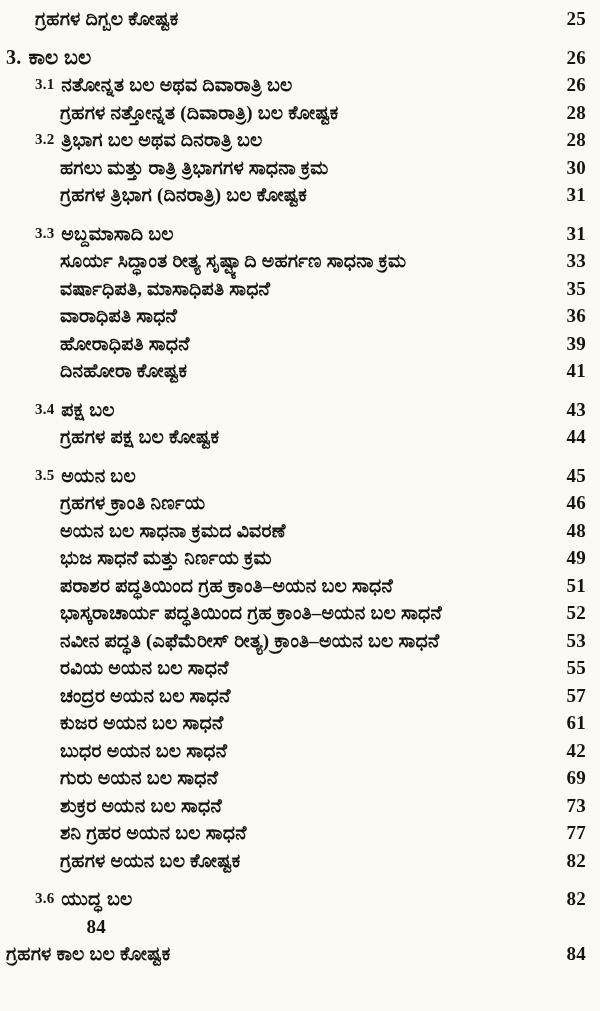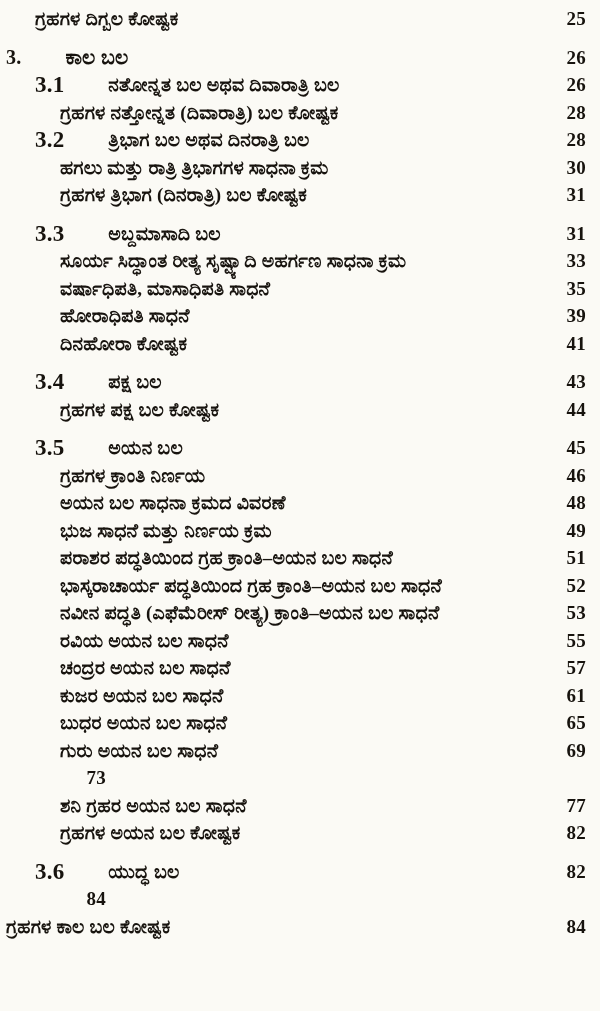--- a/index.html
+++ b/index.html
@@ -21,25 +21,24 @@
   .toc-list {
     width: 100%;
   }
   .row {
     display: flex;
     align-items: flex-start;
     line-height: 27.5px;
     font-size: 19px;
     font-weight: 600;
     letter-spacing: 0.2px;
-    gap: 37px;
   }
   .row .num {
     font-weight: 700;
-    font-size: 23px;
+    font-size: 15px;
     margin-right: 7px;
     white-space: nowrap;
   }
   .row .label {
     flex: 1;
     min-width: 0;
     padding-right: 6px;
   }
   .row .pg {
     width: 46px;
@@ -98,20 +97,24 @@
       </div>
       <div class="row indent-2">
         <span class="label">ಸೂರ್ಯ ಸಿದ್ಧಾಂತ ರೀತ್ಯ ಸೃಷ್ಟ್ಯಾದಿ ಅಹರ್ಗಣ ಸಾಧನಾ ಕ್ರಮ</span>
         <span class="pg">33</span>
       </div>
       <div class="row indent-2">
         <span class="label">ವರ್ಷಾಧಿಪತಿ, ಮಾಸಾಧಿಪತಿ ಸಾಧನೆ</span>
         <span class="pg">35</span>
       </div>
       <div class="row indent-2">
+        <span class="label">ವಾರಾಧಿಪತಿ ಸಾಧನೆ</span>
+        <span class="pg">36</span>
+      </div>
+      <div class="row indent-2">
         <span class="label">ಹೋರಾಧಿಪತಿ ಸಾಧನೆ</span>
         <span class="pg">39</span>
       </div>
       <div class="row indent-2">
         <span class="label">ದಿನಹೋರಾ ಕೋಷ್ಟಕ</span>
         <span class="pg">41</span>
       </div>
       <div class="row indent-1 gap">
         <span class="num">3.4</span>
         <span class="label">ಪಕ್ಷ ಬಲ</span>
@@ -157,27 +160,28 @@
       <div class="row indent-2">
         <span class="label">ಚಂದ್ರರ ಅಯನ ಬಲ ಸಾಧನೆ</span>
         <span class="pg">57</span>
       </div>
       <div class="row indent-2">
         <span class="label">ಕುಜರ ಅಯನ ಬಲ ಸಾಧನೆ</span>
         <span class="pg">61</span>
       </div>
       <div class="row indent-2">
         <span class="label">ಬುಧರ ಅಯನ ಬಲ ಸಾಧನೆ</span>
-        <span class="pg">65</span>
+        <span class="pg">42</span>
       </div>
       <div class="row indent-2">
         <span class="label">ಗುರು ಅಯನ ಬಲ ಸಾಧನೆ</span>
         <span class="pg">69</span>
       </div>
       <div class="row indent-2">
+        <span class="label">ಶುಕ್ರರ ಅಯನ ಬಲ ಸಾಧನೆ</span>
         <span class="pg">73</span>
       </div>
       <div class="row indent-2">
         <span class="label">ಶನಿ ಗ್ರಹರ ಅಯನ ಬಲ ಸಾಧನೆ</span>
         <span class="pg">77</span>
       </div>
       <div class="row indent-2">
         <span class="label">ಗ್ರಹಗಳ ಅಯನ ಬಲ ಕೋಷ್ಟಕ</span>
         <span class="pg">82</span>
       </div>

